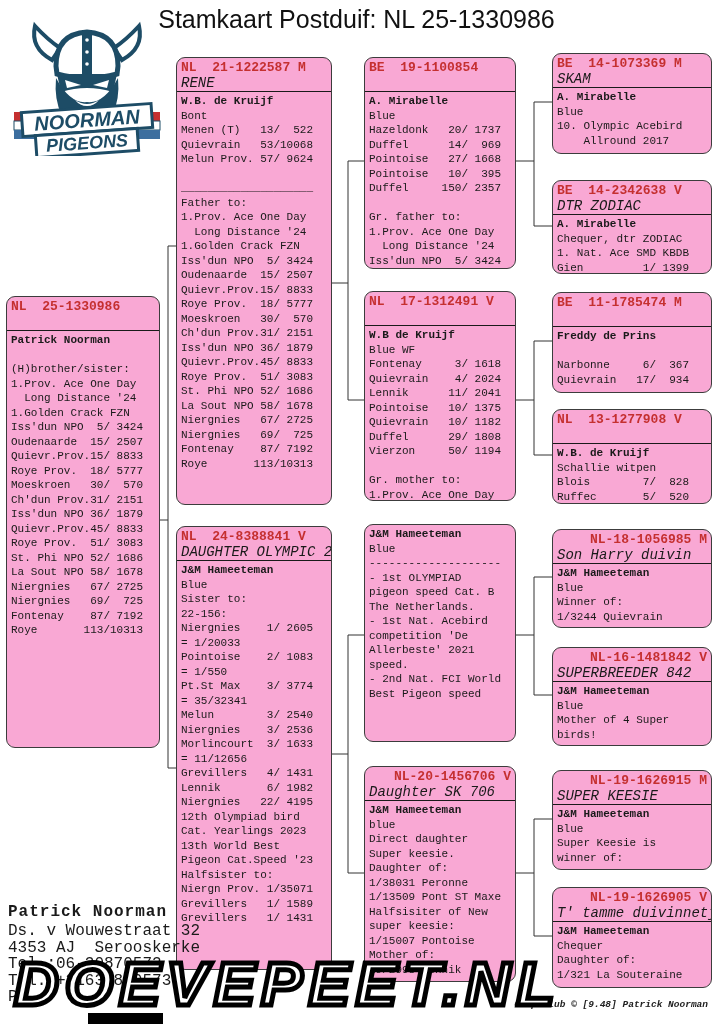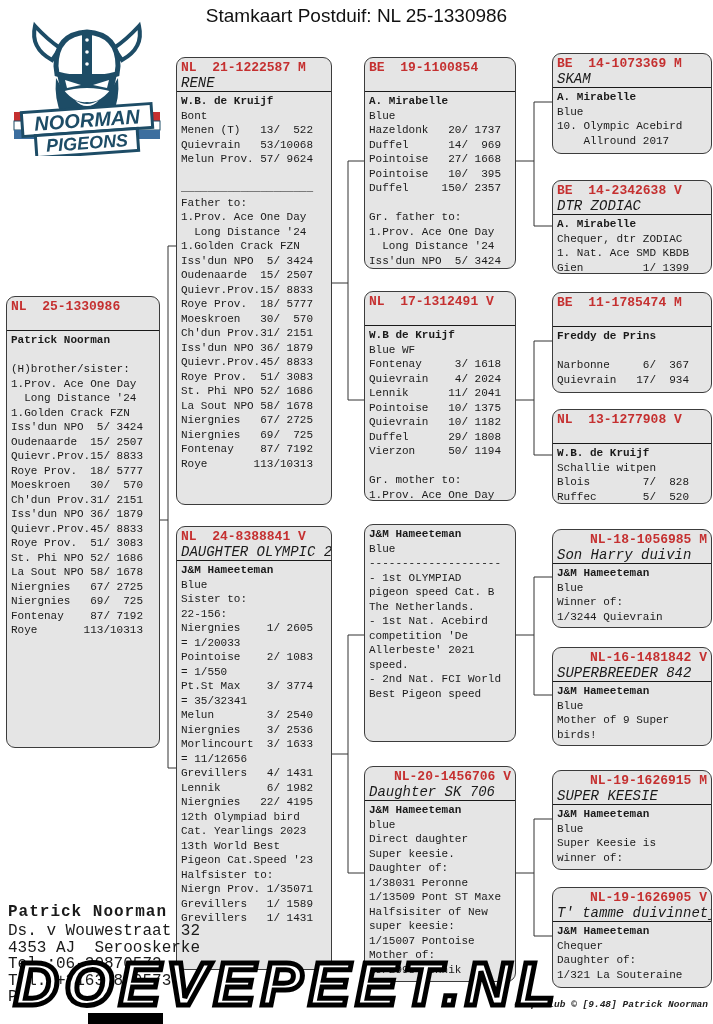--- a/index.html
+++ b/index.html
@@ -1,22 +1,22 @@
 <!DOCTYPE html>
 <html><head>
 <meta charset="utf-8">
 <style>
   html,body{margin:0;padding:0;background:#fff;}
   .page{position:relative;width:713px;height:1024px;background:#fff;
         font-family:"Liberation Mono",monospace;color:#1a1a1a;overflow:hidden;}
   .title{position:absolute;top:5px;left:0;width:100%;text-align:center;
-         font-family:"Liberation Sans",sans-serif;font-size:19px;color:#111;}
+         font-family:"Liberation Sans",sans-serif;font-size:25px;color:#111;}
   .logo{position:absolute;left:12px;top:16px;}
   
-  .pbox{position:absolute;border:1px solid #3c3c3c;border-radius:9px;background:#e5e5e5;overflow:hidden;}
+  .pbox{position:absolute;border:1px solid #3c3c3c;border-radius:9px;background:#f9a8d4;overflow:hidden;}
   .phead{border-bottom:1px solid #1a1a1a;padding:2px 4px 0 4px;}
   .ring{color:#c53030;font-weight:bold;font-size:13px;line-height:16px;white-space:pre;}
   .hr .ring{text-align:right;}
   .pname{font-size:14px;font-weight:normal;font-style:italic;line-height:15px;white-space:pre;min-height:15px;}
   .pbody{padding:2px 4px;font-size:11px;line-height:14.5px;}
   .bl{white-space:pre;min-height:14.5px;}
   .bl.b{font-weight:bold;}
   .connectors{position:absolute;left:0;top:0;pointer-events:none;}
   
   .owner{position:absolute;left:8px;top:901px;}
@@ -316,21 +316,21 @@
       </div>
     </div>
   <div class="pbox hr" style="left:552px;top:647px;width:158px;height:97px">
       <div class="phead">
         <div class="ring">NL-16-1481842 V</div>
         <div class="pname">SUPERBREEDER 842</div>
       </div>
       <div class="pbody">
         <div class="bl b">J&amp;M Hameeteman</div>
         <div class="bl">Blue</div>
-        <div class="bl">Mother of 9 Super</div>
+        <div class="bl">Mother of 4 Super</div>
         <div class="bl">birds!</div>
       </div>
     </div>
   <div class="pbox hr" style="left:552px;top:770px;width:158px;height:98px">
       <div class="phead">
         <div class="ring">NL-19-1626915 M</div>
         <div class="pname">SUPER KEESIE</div>
       </div>
       <div class="pbody">
         <div class="bl b">J&amp;M Hameeteman</div>

